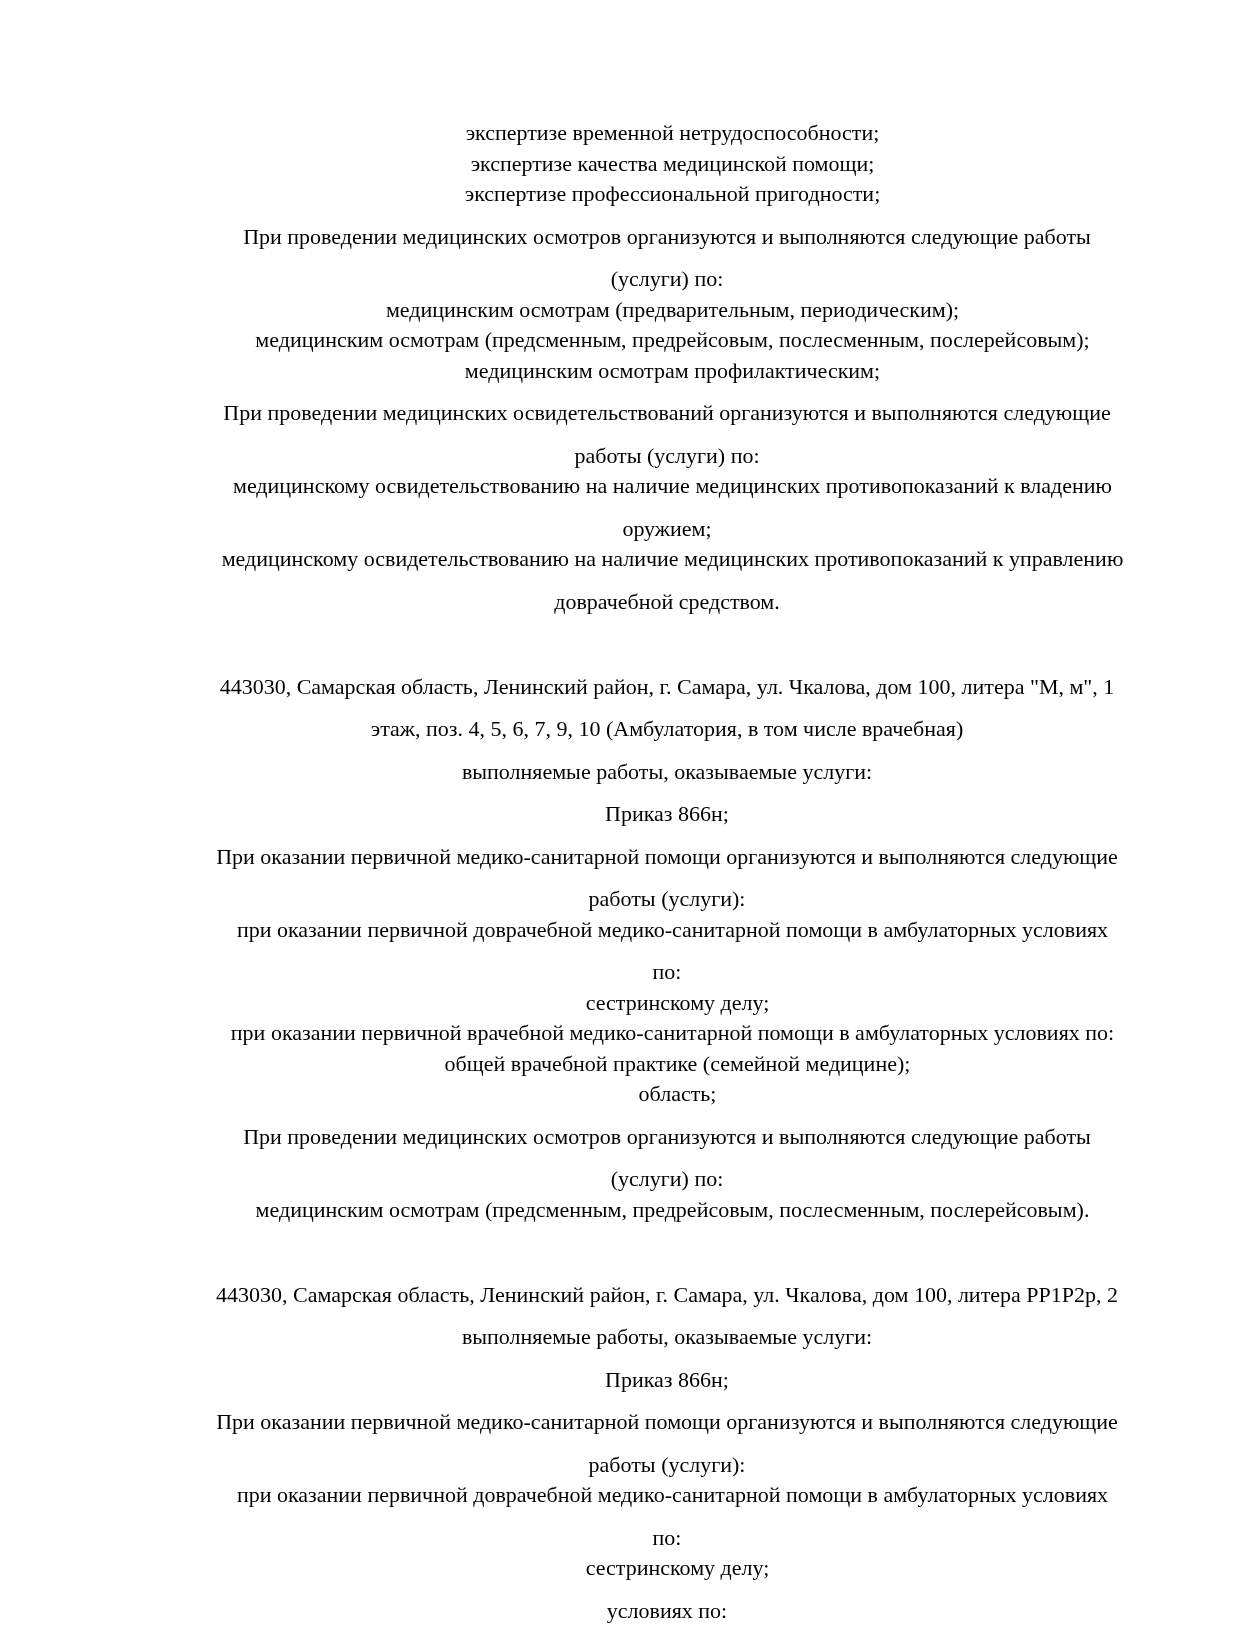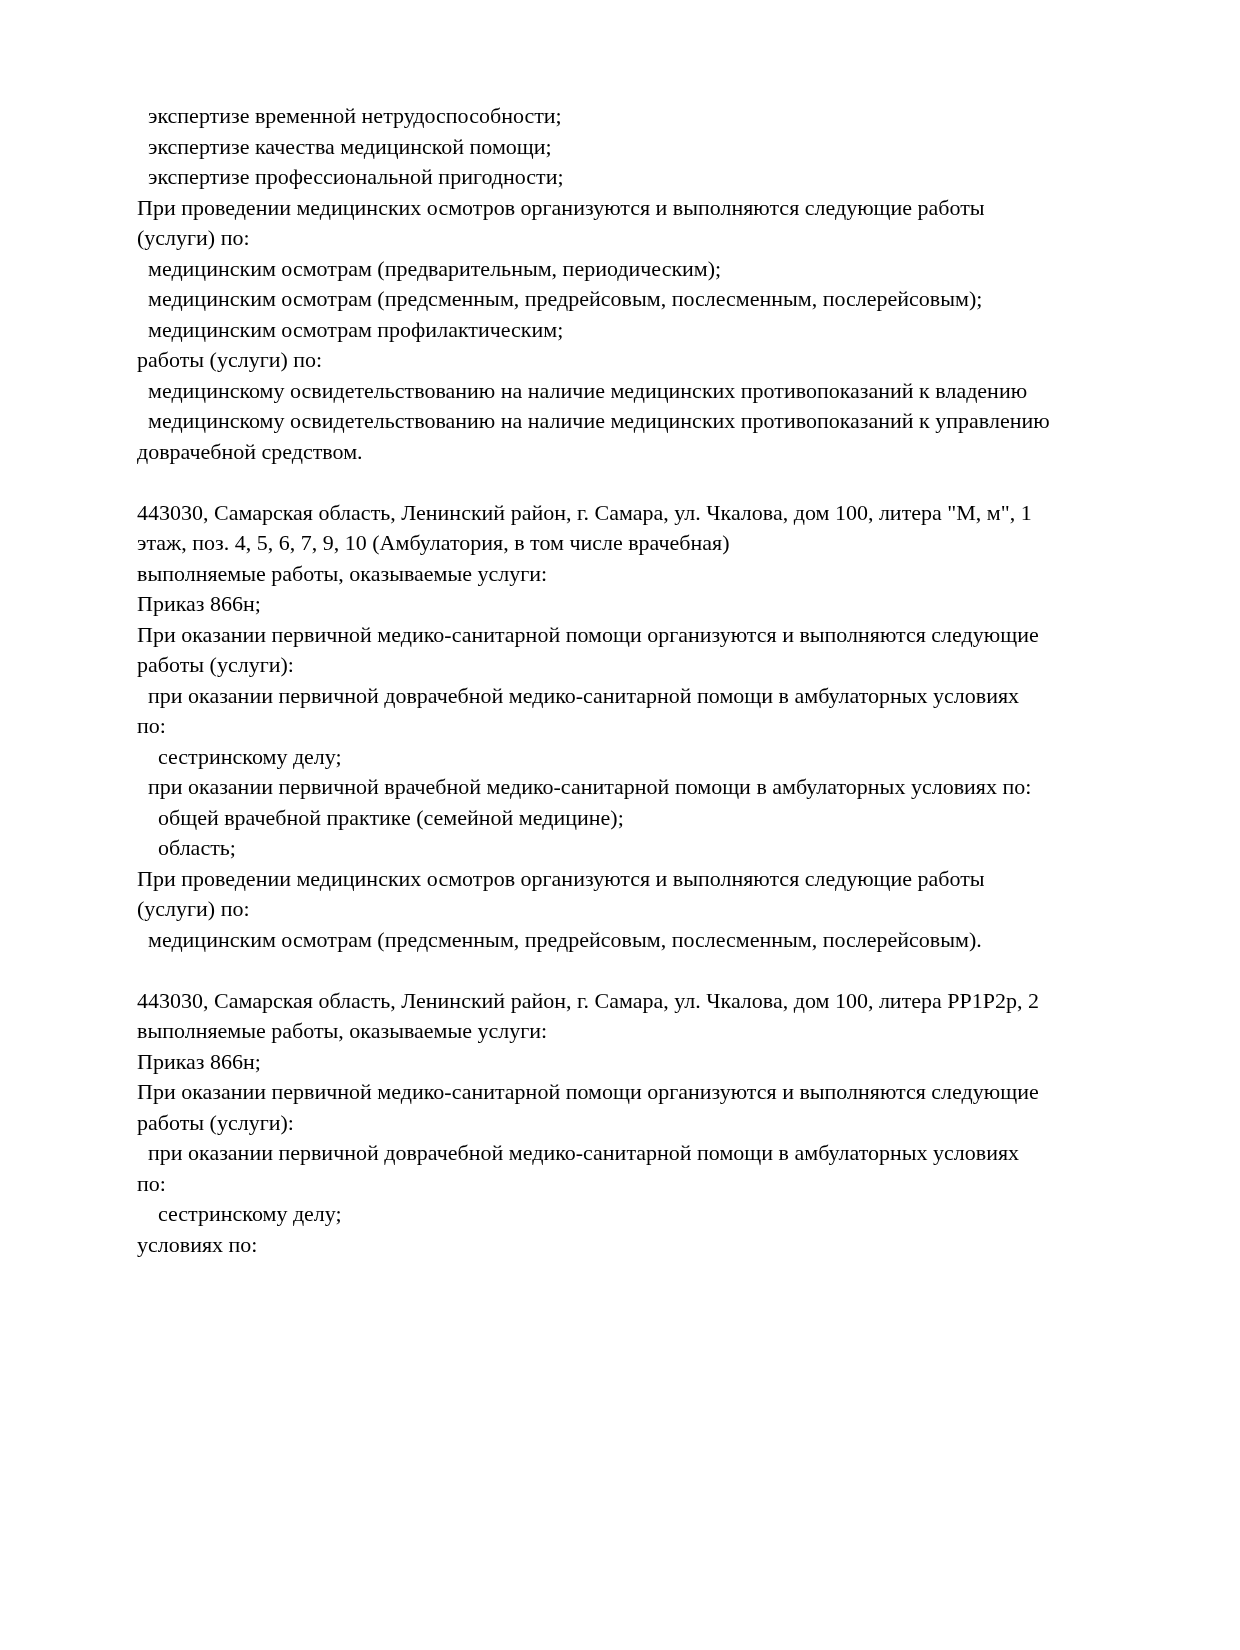--- a/index.html
+++ b/index.html
@@ -16,46 +16,49 @@
     width: 1240px;
     height: 1650px;
     font-family: "Liberation Serif", "DejaVu Serif", serif;
     font-size: 22px;
     line-height: 30.5px;
     -webkit-font-smoothing: antialiased;
   }
   .text-block {
     position: absolute;
     left: 137px;
-    top: 101px;
+    top: 118px;
     width: 1060px;
+    text-align: center;
   }
   .line {
     white-space: nowrap;
     min-height: 30.5px;
   }
-  .indent-0 { padding-left: 0; }
+  .indent-0 { padding-left: 0; margin-top: 12px; }
   .indent-1 { padding-left: 11px; }
   .indent-2 { padding-left: 21px; }
 </style>
 </head>
 <body style="background: rgb(255, 255, 255);">
 
 <div class="page" style="background: rgb(255, 255, 255); color: rgb(0, 0, 0);">
   <div class="text-block">
       <div class="line indent-1">экспертизе временной нетрудоспособности;</div>
       <div class="line indent-1">экспертизе качества медицинской помощи;</div>
       <div class="line indent-1">экспертизе профессиональной пригодности;</div>
       <div class="line indent-0">При проведении медицинских осмотров организуются и выполняются следующие работы</div>
       <div class="line indent-0">(услуги) по:</div>
       <div class="line indent-1">медицинским осмотрам (предварительным, периодическим);</div>
       <div class="line indent-1">медицинским осмотрам (предсменным, предрейсовым, послесменным, послерейсовым);</div>
       <div class="line indent-1">медицинским осмотрам профилактическим;</div>
+      <div class="line indent-0">При проведении медицинских освидетельствований организуются и выполняются следующие</div>
       <div class="line indent-0">работы (услуги) по:</div>
       <div class="line indent-1">медицинскому освидетельствованию на наличие медицинских противопоказаний к владению</div>
+      <div class="line indent-0">оружием;</div>
       <div class="line indent-1">медицинскому освидетельствованию на наличие медицинских противопоказаний к управлению</div>
       <div class="line indent-0">доврачебной средством.</div>
       <div class="line indent-0">&nbsp;</div>
       <div class="line indent-0">443030, Самарская область, Ленинский район, г. Самара, ул. Чкалова, дом 100, литера "М, м", 1</div>
       <div class="line indent-0">этаж, поз. 4, 5, 6, 7, 9, 10 (Амбулатория, в том числе врачебная)</div>
       <div class="line indent-0">выполняемые работы, оказываемые услуги:</div>
       <div class="line indent-0">Приказ 866н;</div>
       <div class="line indent-0">При оказании первичной медико-санитарной помощи организуются и выполняются следующие</div>
       <div class="line indent-0">работы (услуги):</div>
       <div class="line indent-1">при оказании первичной доврачебной медико-санитарной помощи в амбулаторных условиях</div>

